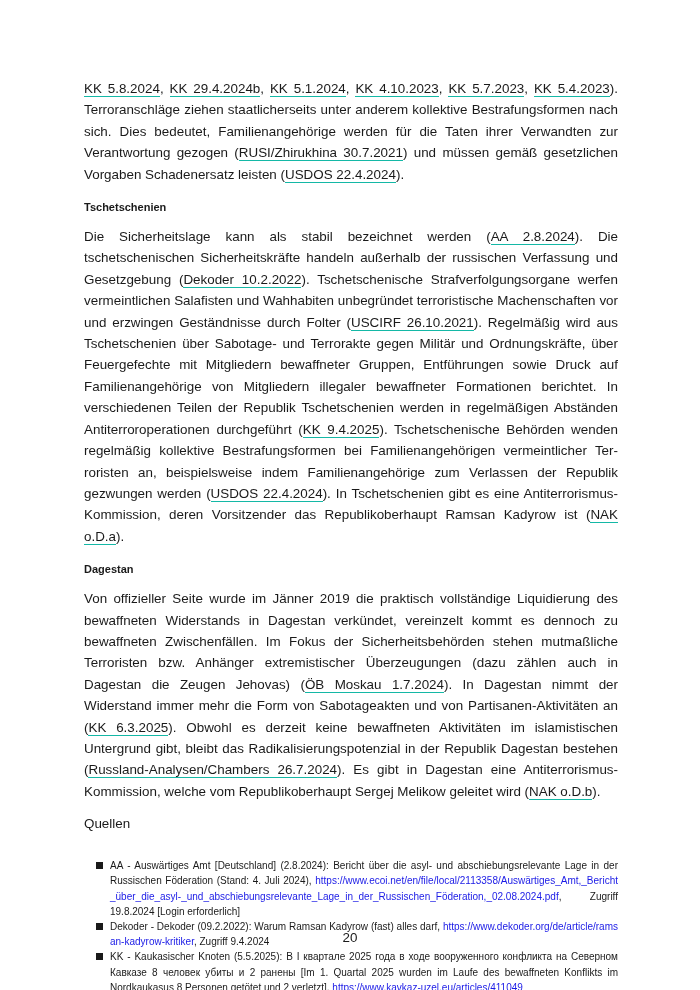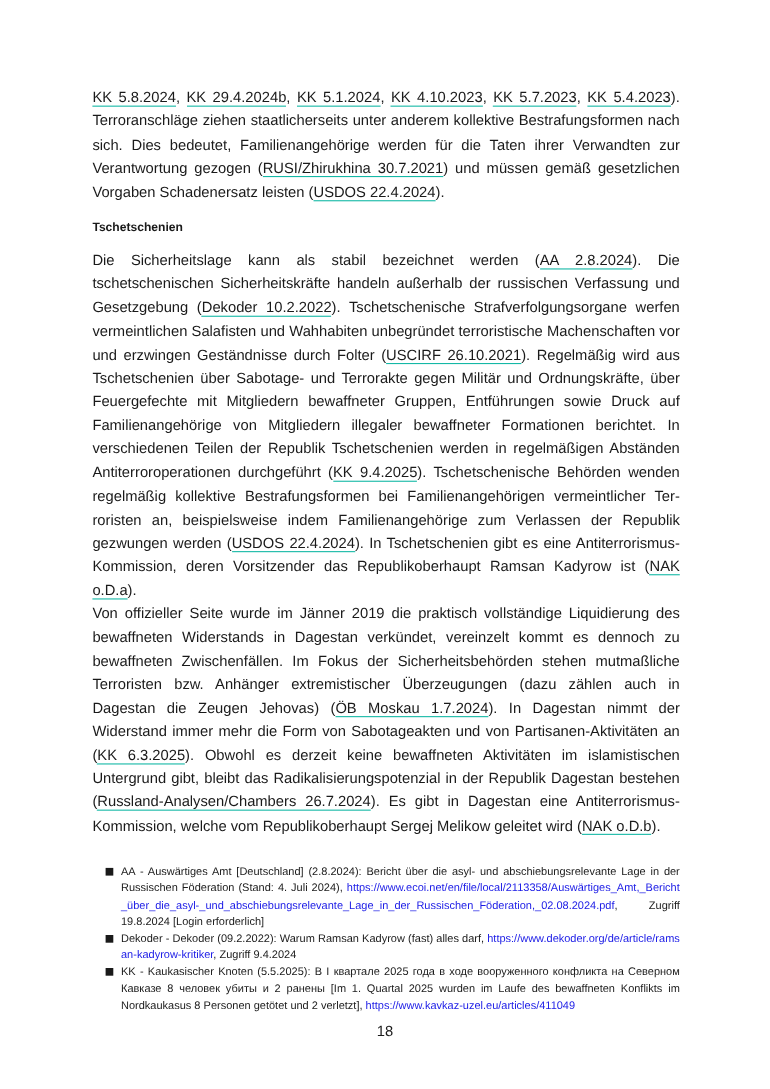--- a/index.html
+++ b/index.html
@@ -19,23 +19,25 @@
 </head>
 <body>
 
 <div class="page">
 
   <p class="body"><a class="cite">KK 5.8.2024</a>, <a class="cite">KK 29.4.2024b</a>, <a class="cite">KK 5.1.2024</a>, <a class="cite">KK 4.10.2023</a>, <a class="cite">KK 5.7.2023</a>, <a class="cite">KK 5.4.2023</a><span>). Terror­anschläge ziehen staatlicherseits unter anderem kollektive Bestrafungsformen nach sich. Dies bedeutet, Familienangehörige werden für die Taten ihrer Verwandten zur Verantwortung gezo­gen (</span><a class="cite">RUSI/Zhirukhina 30.7.2021</a><span>) und müssen gemäß gesetzlichen Vorgaben Schadenersatz leisten (</span><a class="cite">USDOS 22.4.2024</a><span>).</span></p>
 
   <h3 class="sec">Tschetschenien</h3>
   <p class="body"><span>Die Sicherheitslage kann als stabil bezeichnet werden (</span><a class="cite">AA 2.8.2024</a><span>). Die tschetschenischen Sicherheitskräfte handeln außerhalb der russischen Verfassung und Gesetzgebung (</span><a class="cite">Deko­der 10.2.2022</a><span>). Tschetschenische Strafverfolgungsorgane werfen vermeintlichen Salafisten und Wahhabiten unbegründet terroristische Machenschaften vor und erzwingen Geständnisse durch Folter (</span><a class="cite">USCIRF 26.10.2021</a><span>). Regelmäßig wird aus Tschetschenien über Sabotage- und Terror­akte gegen Militär und Ordnungskräfte, über Feuergefechte mit Mitgliedern bewaffneter Grup­pen, Entführungen sowie Druck auf Familienangehörige von Mitgliedern illegaler bewaffneter Formationen berichtet. In verschiedenen Teilen der Republik Tschetschenien werden in regelmä­ßigen Abständen Antiterroroperationen durchgeführt (</span><a class="cite">KK 9.4.2025</a><span>). Tschetschenische Behörden wenden regelmäßig kollektive Bestrafungsformen bei Familienangehörigen vermeintlicher Ter­roristen an, beispielsweise indem Familienangehörige zum Verlassen der Republik gezwungen werden (</span><a class="cite">USDOS 22.4.2024</a><span>). In Tschetschenien gibt es eine Antiterrorismus-Kommission, deren Vorsitzender das Republikoberhaupt Ramsan Kadyrow ist (</span><a class="cite">NAK o.D.a</a><span>).</span></p>
 
+  <h3 class="sec">Dagestan</h3>
   <p class="body"><span>Von offizieller Seite wurde im Jänner 2019 die praktisch vollständige Liquidierung des bewaff­neten Widerstands in Dagestan verkündet, vereinzelt kommt es dennoch zu bewaffneten Zwi­schenfällen. Im Fokus der Sicherheitsbehörden stehen mutmaßliche Terroristen bzw. Anhänger extremistischer Überzeugungen (dazu zählen auch in Dagestan die Zeugen Jehovas) (</span><a class="cite">ÖB Mos­kau 1.7.2024</a><span>). In Dagestan nimmt der Widerstand immer mehr die Form von Sabotageakten und von Partisanen-Aktivitäten an (</span><a class="cite">KK 6.3.2025</a><span>). Obwohl es derzeit keine bewaffneten Aktivitäten im islamistischen Untergrund gibt, bleibt das Radikalisierungspotenzial in der Republik Dagestan bestehen (</span><a class="cite">Russland-Analysen/Chambers 26.7.2024</a><span>). Es gibt in Dagestan eine Antiterrorismus-Kommission, welche vom Republikoberhaupt Sergej Melikow geleitet wird (</span><a class="cite">NAK o.D.b</a><span>).</span></p>
 
+  <p class="sources-label">Quellen</p>
 
   <ul class="refs">
     <li><span class="bullet"></span><span>AA - Auswärtiges Amt [Deutschland] (2.8.2024): Bericht über die asyl- und abschiebungsrelevante Lage in der Russischen Föderation (Stand: 4. Juli 2024), </span><a class="url">https://www.ecoi.net/en/file/local/2113358/Auswärtiges_Amt,_Bericht_über_die_asyl-_und_abschiebungsrelevante_Lage_in_der_Russischen_Föderation,_02.08.2024.pdf</a><span>, Zugriff 19.8.2024 [Login erforderlich]</span></li>
     <li><span class="bullet"></span><span>Dekoder - Dekoder (09.2.2022): Warum Ramsan Kadyrow (fast) alles darf, </span><a class="url">https://www.dekoder.org/de/article/ramsan-kadyrow-kritiker</a><span>, Zugriff 9.4.2024</span></li>
     <li><span class="bullet"></span><span>KK - Kaukasischer Knoten (5.5.2025): В I квартале 2025 года в ходе вооруженного конфликта на Северном Кавказе 8 человек убиты и 2 ранены [Im 1. Quartal 2025 wurden im Laufe des bewaffneten Konflikts im Nordkaukasus 8 Personen getötet und 2 verletzt], </span><a class="url">https://www.kavkaz-uzel.eu/articles/411049</a></li>
   </ul>
 </div>
 
-<div class="pagenum">18</div>
+<div class="pagenum">20</div>
 
 </body></html>

